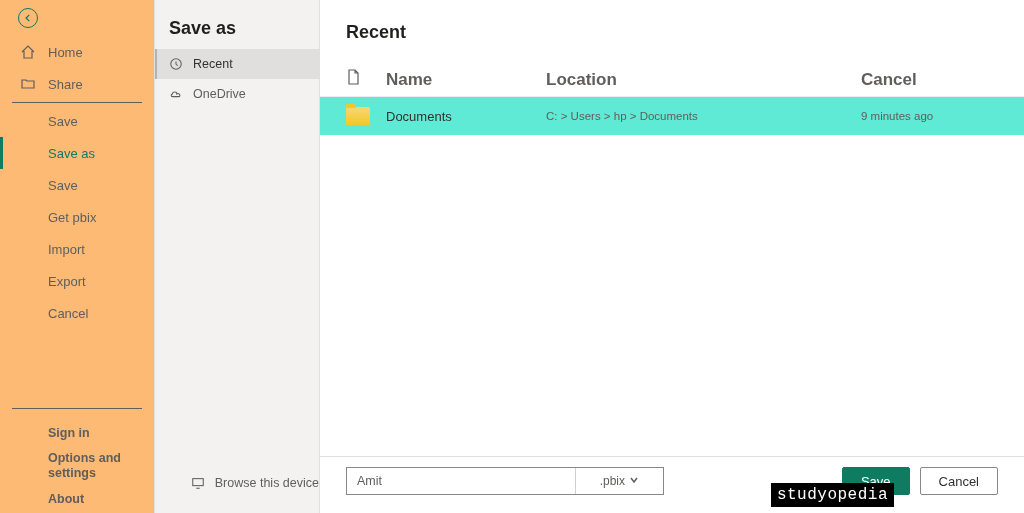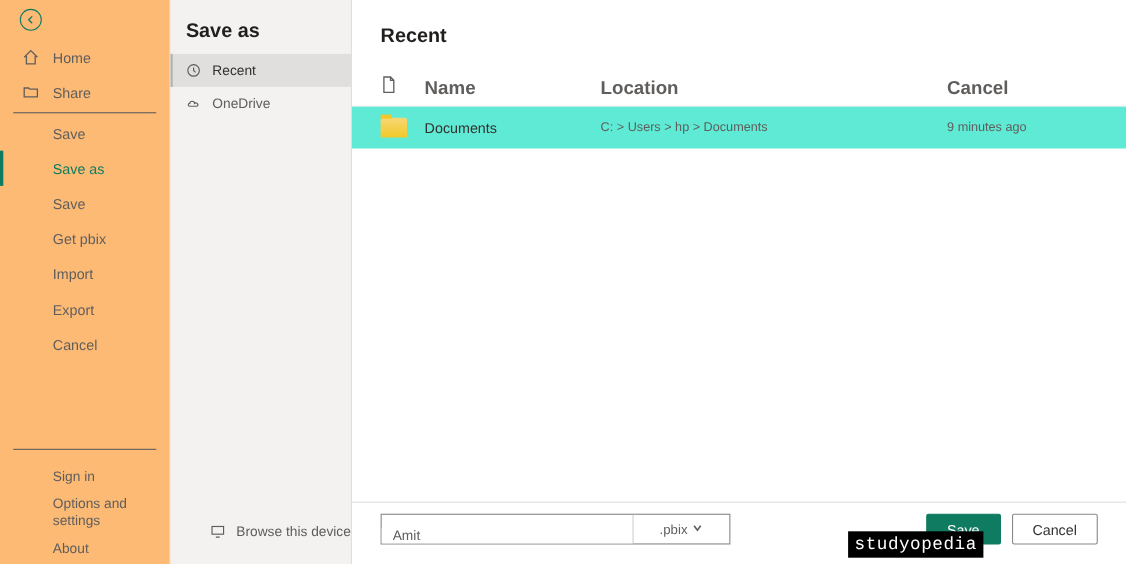--- a/index.html
+++ b/index.html
@@ -50,21 +50,21 @@
       background: #605e5c;
       margin: 2px 12px;
     }
     .nav-item.active {
       color: #0f7b60;
       border-left: 3px solid #0f7b60;
       padding-left: 45px;
     }
     .nav-bottom { margin-top: auto; }
     .nav-bottom .nav-divider { margin-bottom: 10px; }
-    .nav-bottom .nav-item { height: 28px; padding-left: 48px; font-size: 12.5px; }
+    .nav-bottom .nav-item { height: 28px; padding-left: 48px; font-size: 12.5px; font-weight: bold; }
     .two-line { line-height: 1.2; }
 
     
     .mid-col {
       width: 165px;
       background: #f3f2f1;
       border-right: 1px solid #e1dfdd;
       display: flex;
       flex-direction: column;
     }
@@ -167,21 +167,21 @@
       padding: 10px 26px 18px;
       display: flex;
       align-items: center;
       border-top: 1px solid #e1dfdd;
     }
     .filename-wrap {
       display: flex;
       border: 1px solid #8a8886;
       width: 318px;
       height: 28px;
-      align-items: flex-end;
+      align-items: center;
       background: #fff;
     }
     .filename-input {
       flex: 1;
       border: none;
       outline: none;
       padding: 0 10px;
       font-size: 12.5px;
       color: #605e5c;
     }

